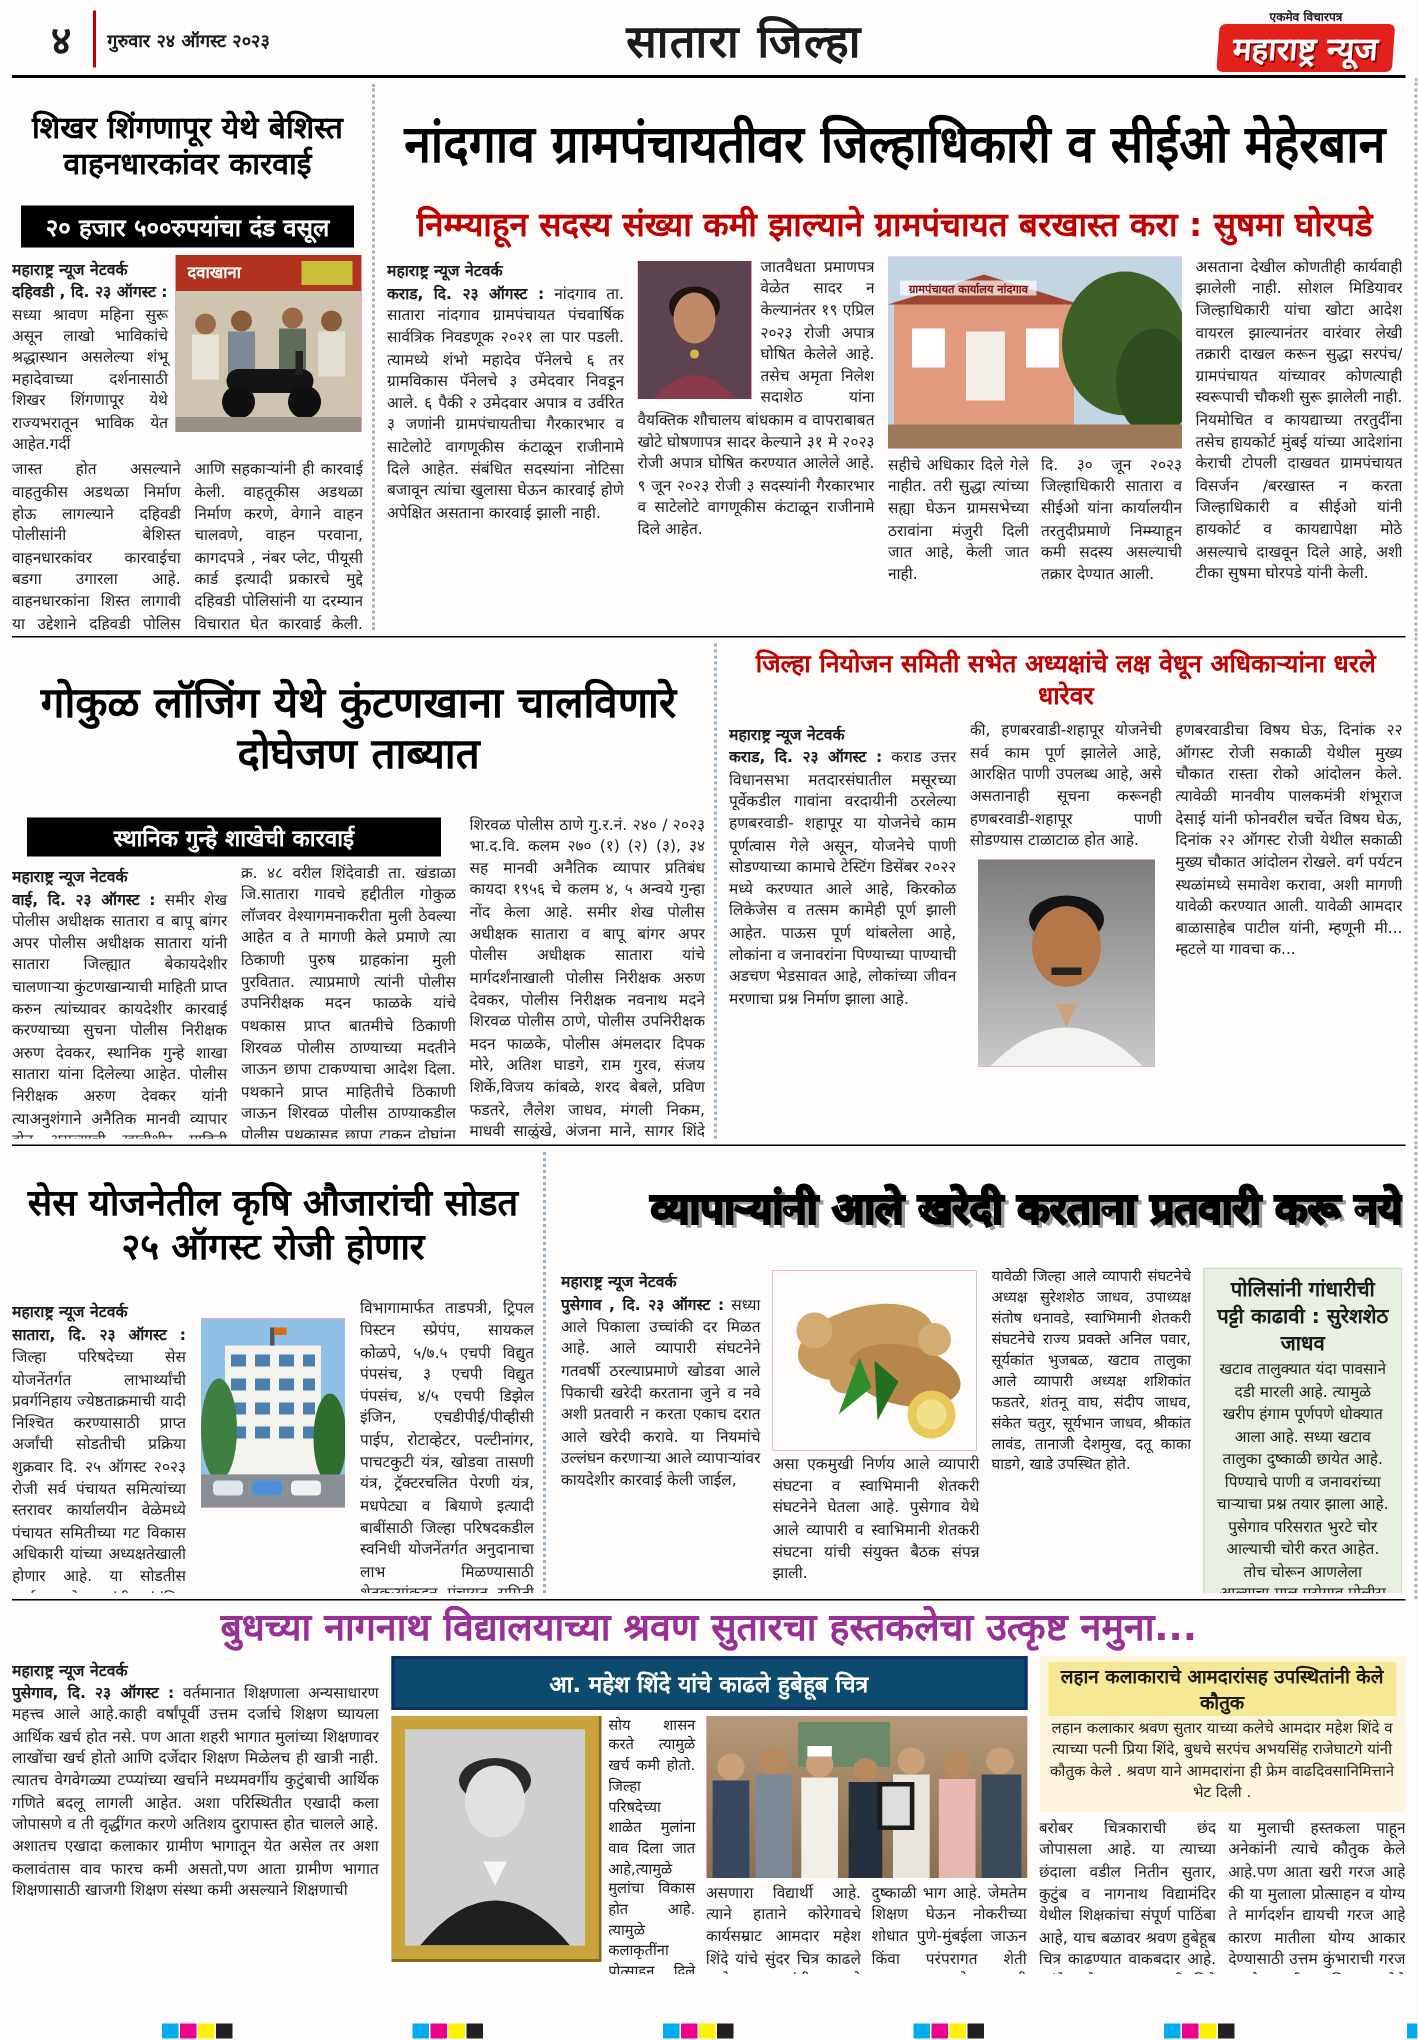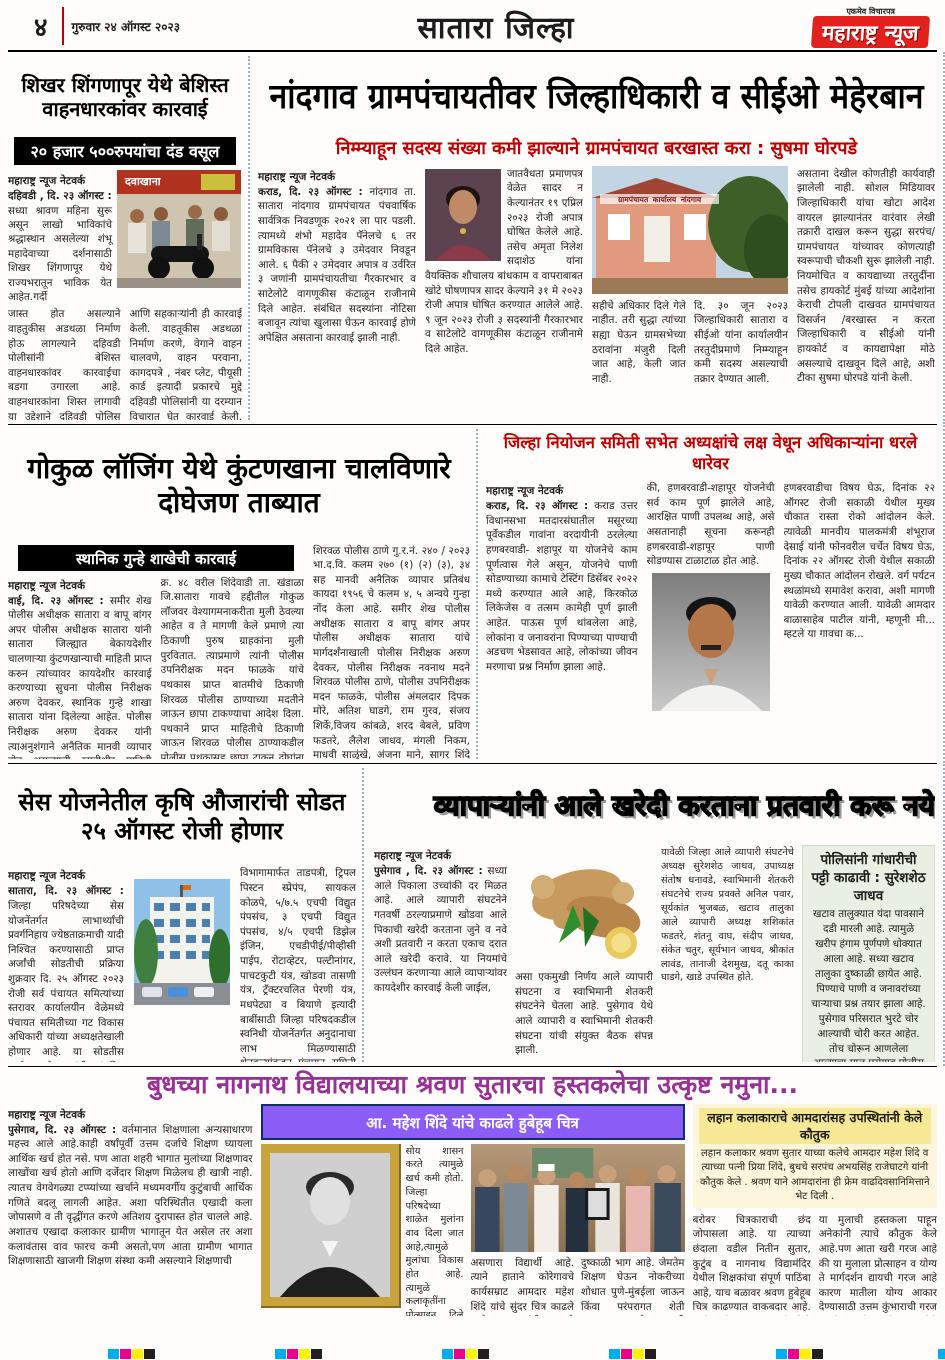--- a/index.html
+++ b/index.html
@@ -40,21 +40,21 @@
 
   
   .row1{height:372px;border-right:2px dotted #9bb0c4;}
   .a1{width:234px;}
   .a1 .hl{font-size:20px;}
   .a1-top{display:flex;gap:5px;margin-top:2px;}
   .a1-introwrap{width:104px;font-size:10.3px;line-height:1.4;text-align:justify;}
   .a1-photo{width:124px;height:118px;}
   .a2{flex:1;padding-left:2px;}
   .a2 .hl{font-size:32px;transform:scaleY(1.08);}
-  .a2 .subred{font-size:18px;}
+  .a2 .subred{font-size:22px;}
   .a2-cols{display:flex;gap:9px;height:262px;overflow:hidden;}
   .a2-c{font-size:10.3px;line-height:1.42;text-align:justify;overflow:hidden;}
   .a2-c1{width:158px;}
   .a2-c2{width:158px;}
   .a2-mid{width:196px;display:flex;flex-direction:column;}
   .a2-bphoto{width:100%;height:128px;margin-bottom:4px;}
   .a2-midcols{display:flex;gap:8px;flex:1;overflow:hidden;}
   .a2-c4{flex:1;}
   .wphoto{float:left;width:76px;height:92px;margin:3px 6px 2px 0;}
 
@@ -95,21 +95,21 @@
   .greenbox .gb-h{font-weight:800;font-size:13.5px;text-align:center;margin-bottom:2px;}
   .greenbox .gb-t{font-size:10.3px;line-height:1.45;text-align:center;}
   .a6-undercols{display:flex;gap:9px;margin-top:4px;flex:1;overflow:hidden;}
 
   
   .row4{height:250px;display:block;padding:3px 8px;overflow:hidden;}
   .a7-hl{font-size:25px;font-weight:800;text-align:center;color:#993095;line-height:1.15;margin:1px 0 4px 0;}
   .a7-grid{display:flex;gap:8px;height:212px;overflow:hidden;}
   .a7-b1{width:182px;}
   .a7-mid{width:424px;display:flex;flex-direction:column;}
-  .bluebox{background:#8b5cf6;color:#fff;font-weight:bold;font-size:15px;text-align:center;
+  .bluebox{background:#0c4a6e;color:#fff;font-weight:bold;font-size:15px;text-align:center;
            padding:6px 4px;border:2px solid #0d2f66;margin-bottom:4px;}
   .a7-midrow{display:flex;gap:7px;flex:1;overflow:hidden;}
   .frame{width:138px;height:162px;border:9px solid #c9a43c;outline:2px solid #8a6a1e;background:#d8d8d8;
          box-shadow:0 0 0 3px #e4c76a inset;position:relative;}
   .frame svg{display:block;width:100%;height:100%;}
   .a7-nar{width:58px;font-size:9.8px;line-height:1.4;text-align:justify;overflow:hidden;}
   .a7-pcol{flex:1;display:flex;flex-direction:column;}
   .grp-photo{width:100%;height:108px;margin-bottom:3px;}
   .a7-pcols{display:flex;gap:7px;flex:1;overflow:hidden;}
   .a7-b4{flex:1;display:flex;flex-direction:column;}
@@ -211,21 +211,21 @@
               <rect width="196" height="128" fill="#c3d5e2"></rect>
               <rect x="4" y="30" width="120" height="86" fill="#e29a7e"></rect>
               <polygon points="0,32 64,12 128,32" fill="#a04434"></polygon>
               <rect x="16" y="48" width="22" height="26" fill="#fff"></rect>
               <rect x="52" y="50" width="26" height="46" fill="#f2efe8"></rect>
               <rect x="92" y="48" width="22" height="26" fill="#fff"></rect>
               <ellipse cx="158" cy="58" rx="42" ry="48" fill="#3d6029"></ellipse>
               <ellipse cx="178" cy="84" rx="26" ry="36" fill="#2e4e1f"></ellipse>
               <rect y="112" width="196" height="16" fill="#9c7a58"></rect>
             </svg>
-            <div class="ovl" style="top:28px;left:8px;color:#7a1010;font-size:7.5px;background:rgba(255,255,255,.7);padding:0 18px;font-family:Liberation Mono, monospace;">ग्रामपंचायत कार्यालय नांदगाव</div>
+            <div class="ovl" style="top:16px;left:8px;color:#7a1010;font-size:7.5px;background:rgba(255,255,255,.7);padding:0 6px;">ग्रामपंचायत कार्यालय नांदगाव</div>
           </div>
           <div class="a2-midcols">
             <div class="col">सहीचे अधिकार दिले गेले नाहीत. तरी सुद्धा त्यांच्या सह्या घेऊन ग्रामसभेच्या ठरावांना मंजुरी दिली जात आहे, केली जात नाही.</div>
             <div class="col">दि. ३० जून २०२३ जिल्हाधिकारी सातारा व सीईओ यांना कार्यालयीन तरतुदीप्रमाणे निम्म्याहून कमी सदस्य असल्याची तक्रार देण्यात आली.</div>
           </div>
         </div>
         <div class="a2-c a2-c4">असताना देखील कोणतीही कार्यवाही झालेली नाही. सोशल मिडियावर जिल्हाधिकारी यांचा खोटा आदेश वायरल झाल्यानंतर वारंवार लेखी तक्रारी दाखल करून सुद्धा सरपंच/ग्रामपंचायत यांच्यावर कोणत्याही स्वरूपाची चौकशी सुरू झालेली नाही. नियमोचित व कायद्याच्या तरतुदींना तसेच हायकोर्ट मुंबई यांच्या आदेशांना केराची टोपली दाखवत ग्रामपंचायत विसर्जन /बरखास्त न करता जिल्हाधिकारी व सीईओ यांनी हायकोर्ट व कायद्यापेक्षा मोठे असल्याचे दाखवून दिले आहे, अशी टीका सुषमा घोरपडे यांनी केली.</div>
       </div>
     </article>
   </section>

